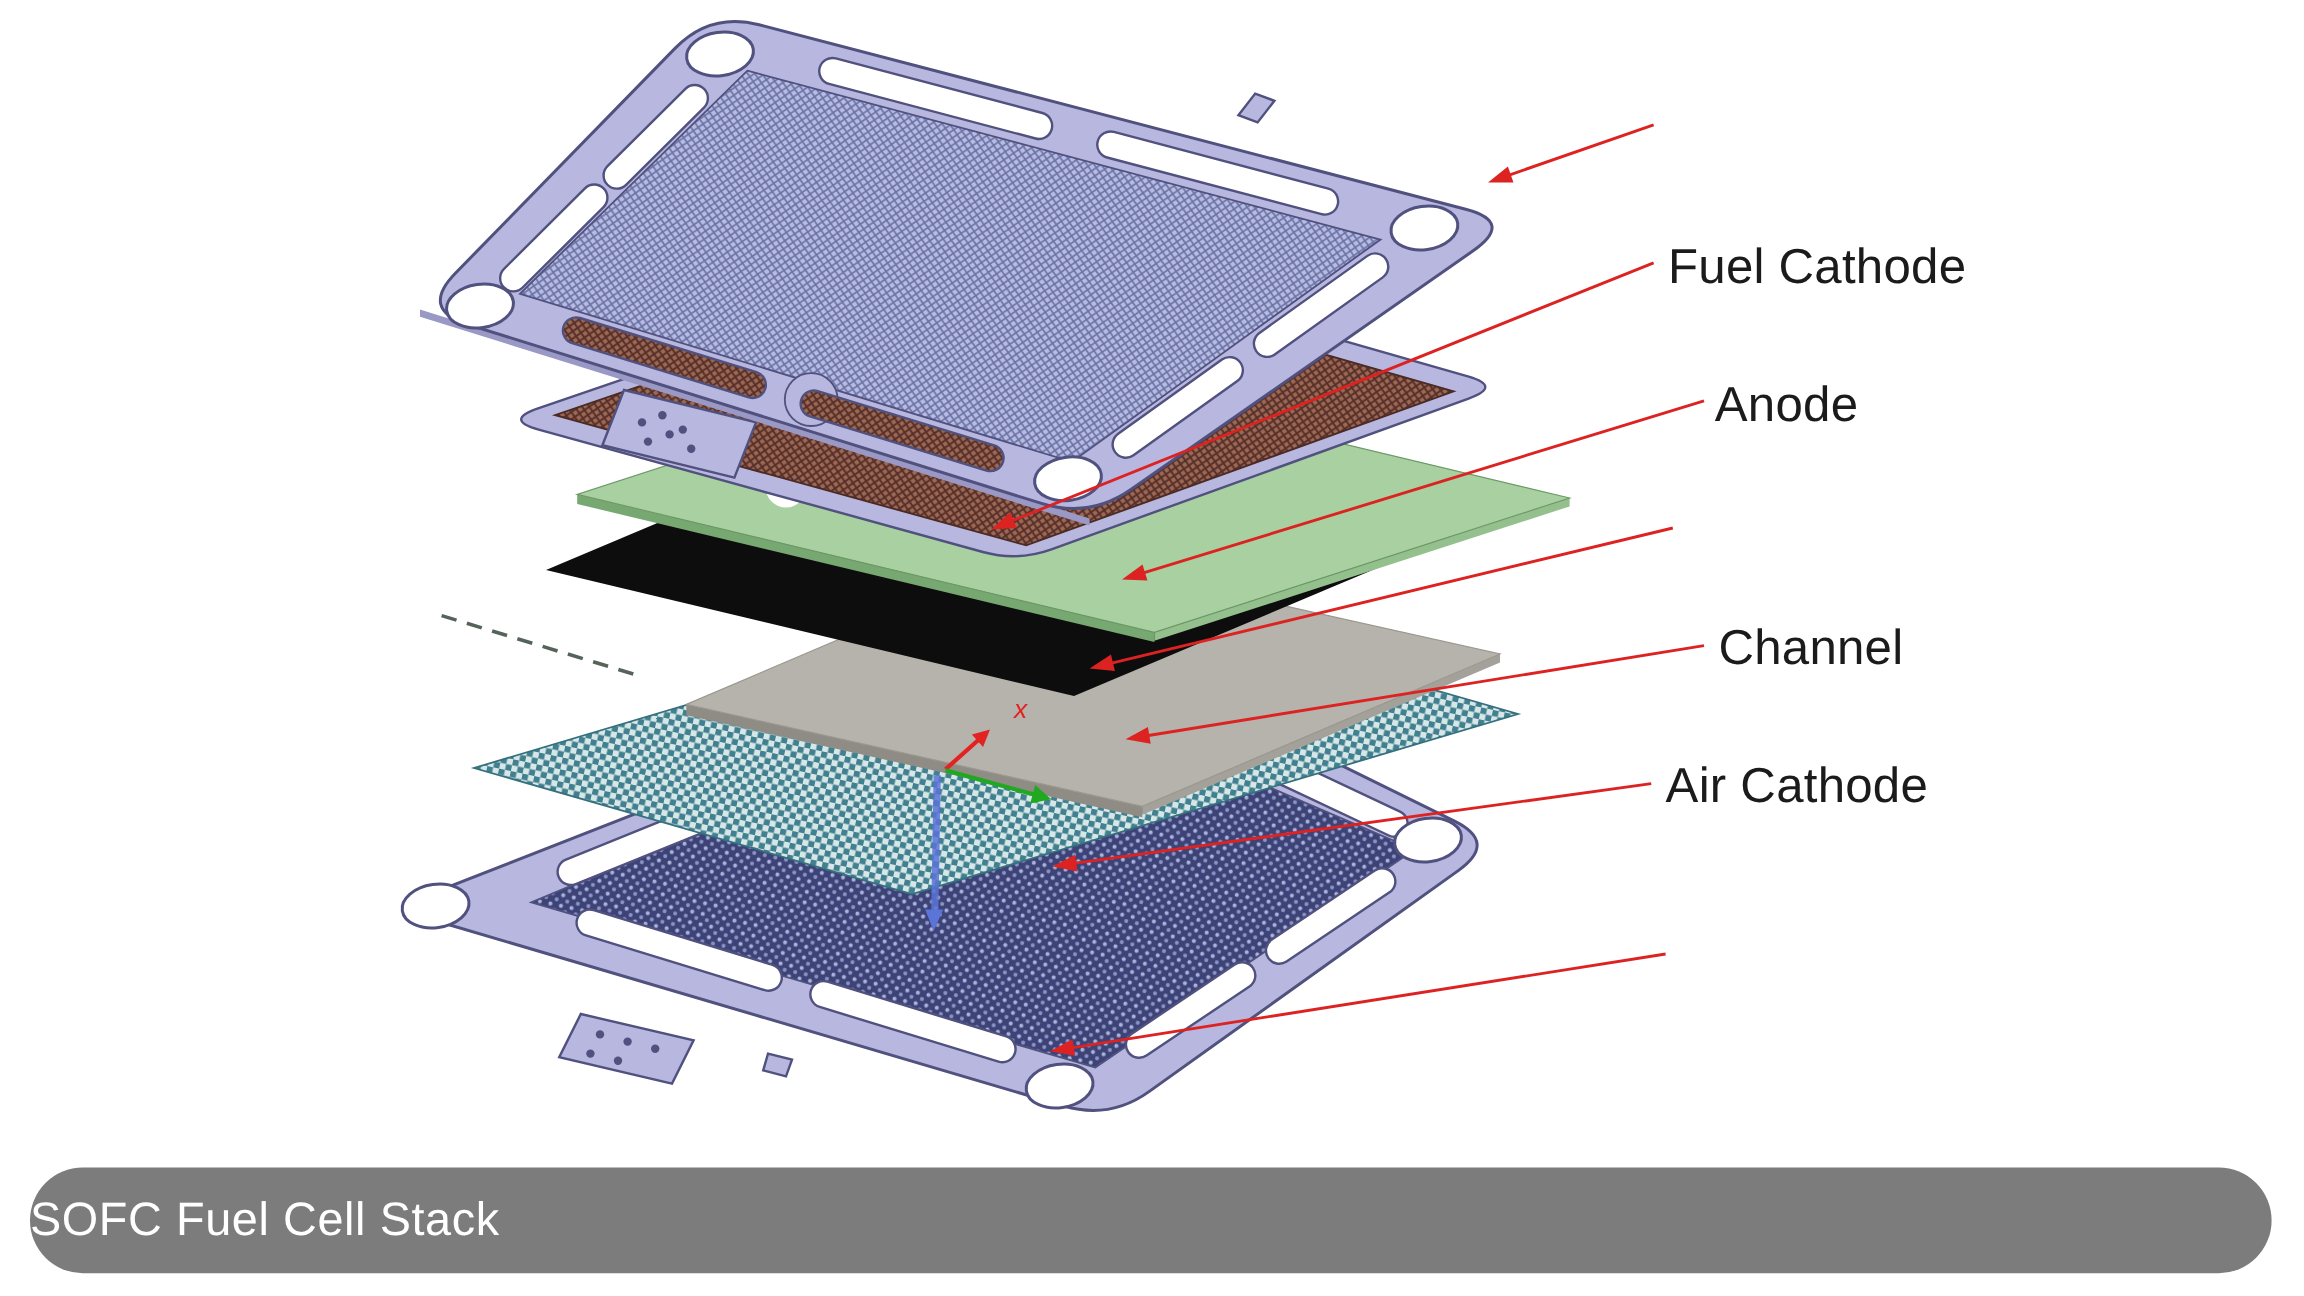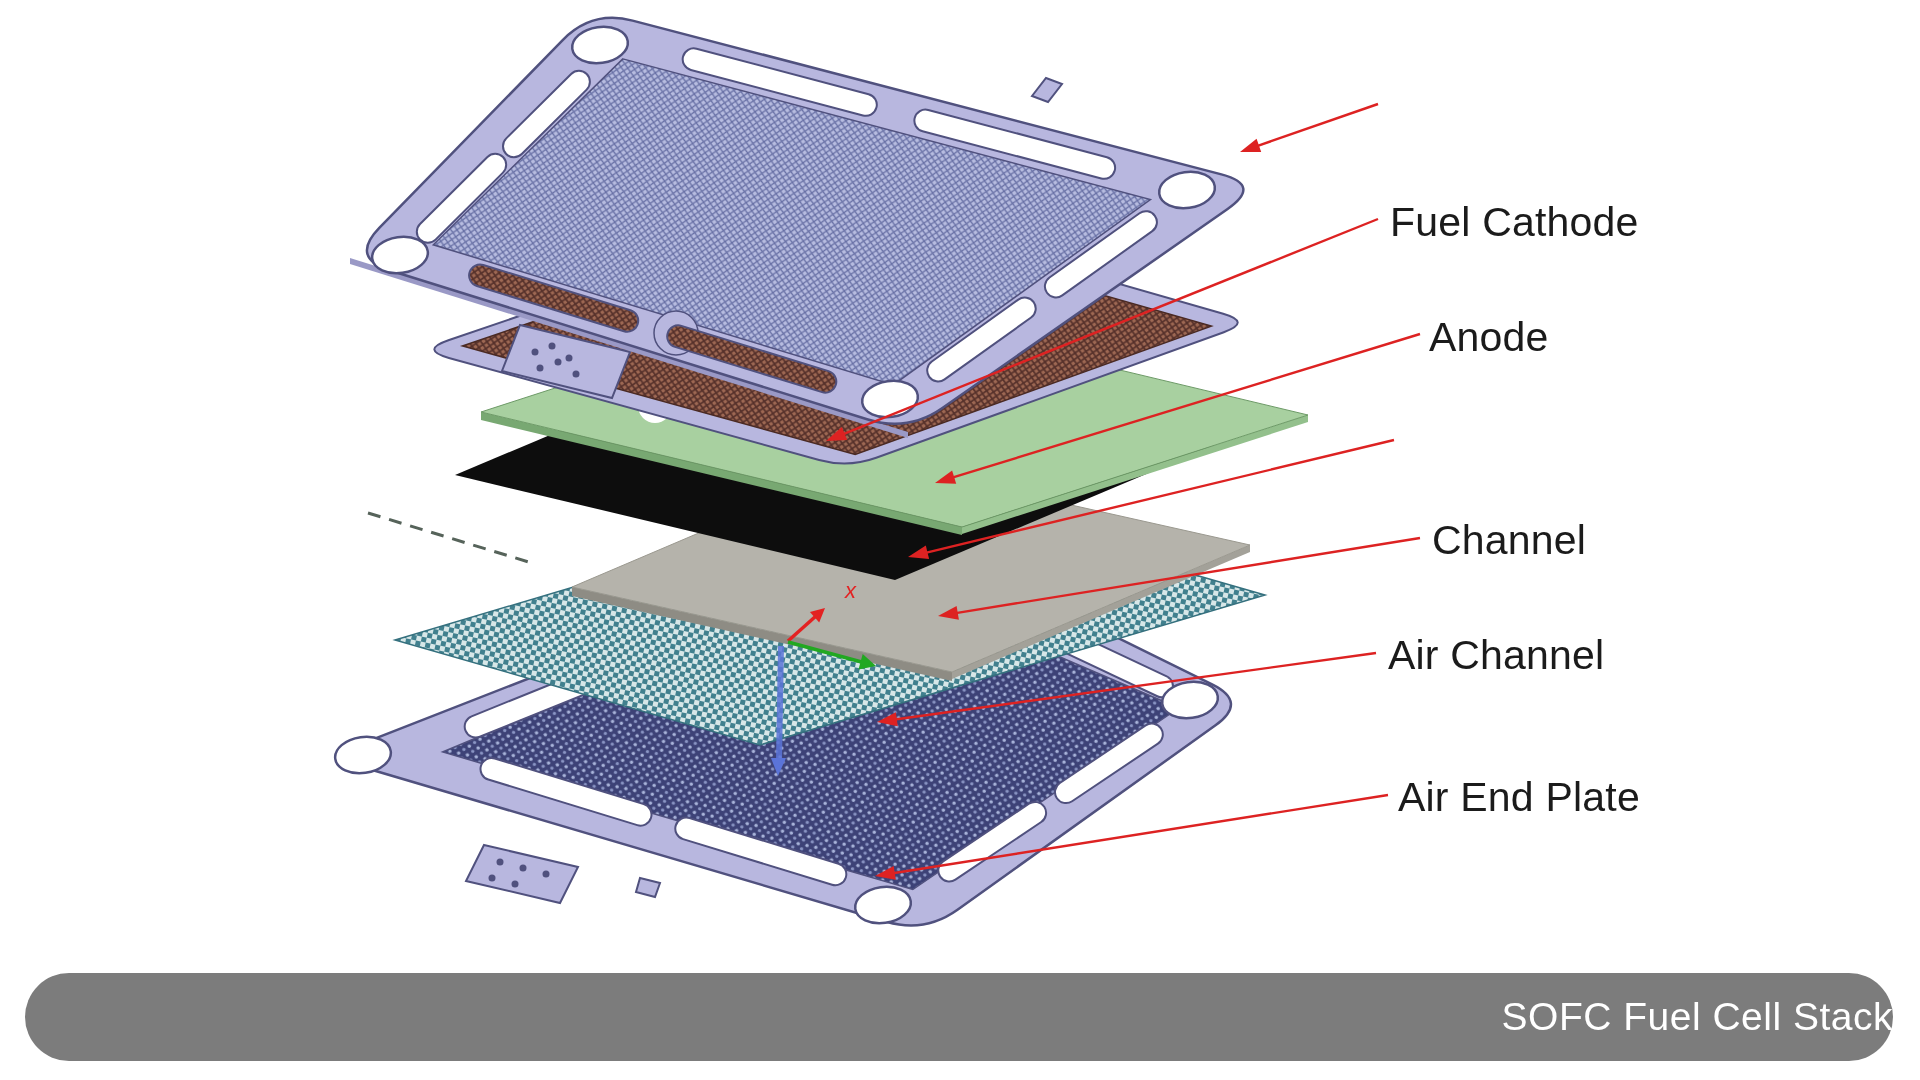--- a/index.html
+++ b/index.html
@@ -2,21 +2,21 @@
 <html><head>
 <meta charset="utf-8">
 <style>
   html,body{margin:0;padding:0;background:#fff;}
   .screen{position:relative;width:1920px;height:1080px;background:#ffffff;overflow:hidden;
           font-family:"Liberation Sans","DejaVu Sans",sans-serif;}
   #scene{position:absolute;left:0;top:0;}
   .diagram-label{position:absolute;transform:translateY(-50%);font-size:41px;color:#1b1b1b;
                  white-space:nowrap;letter-spacing:0.2px;}
   .banner{position:absolute;left:25px;top:973px;width:1868px;height:88px;border-radius:44px;
-          display:flex;align-items:center;justify-content:flex-end;}
+          display:flex;align-items:center;justify-content:flex-start;}
   .banner-text{font-size:39px;letter-spacing:0.5px;}
 </style>
 </head>
 <body>
 
 <div class="screen">
 
   <svg id="scene" width="1920" height="1080" viewBox="0 0 1920 1080">
     <defs>
       <pattern id="topMesh" width="7" height="7" patternUnits="userSpaceOnUse" patternTransform="rotate(10)">
@@ -129,20 +129,19 @@
         <line x1="1376" y1="653" x2="894.8" y2="719.5" stroke="#dd2222" stroke-width="2.4"></line>
         <polygon points="877,722 895.9,712.3 897.8,726.2" fill="#dd2222"></polygon>
         <line x1="1388" y1="795" x2="892.8" y2="873.2" stroke="#dd2222" stroke-width="2.4"></line>
         <polygon points="875,876 893.7,866 895.8,879.8" fill="#dd2222"></polygon>
       </g>
   </svg>
 
   <div class="diagram-label" style="left:1390px;top:222px">Fuel Cathode</div>
   <div class="diagram-label" style="left:1429px;top:337px">Anode</div>
   <div class="diagram-label" style="left:1432px;top:540px">Channel</div>
-  <div class="diagram-label" style="left:1388px;top:655px">Air Channel</div>
-  <div class="diagram-label" style="left:1398px;top:797px">Air End Plate</div>
+  <div class="diagram-label" style="left:1388px;top:655px">Air Cathode</div>
 
   <div class="banner" style="background: rgb(124, 124, 124);">
     <span class="banner-text" style="color: rgb(255, 255, 255);">SOFC Fuel Cell Stack</span>
   </div>
 
 </div>
 
 </body></html>

